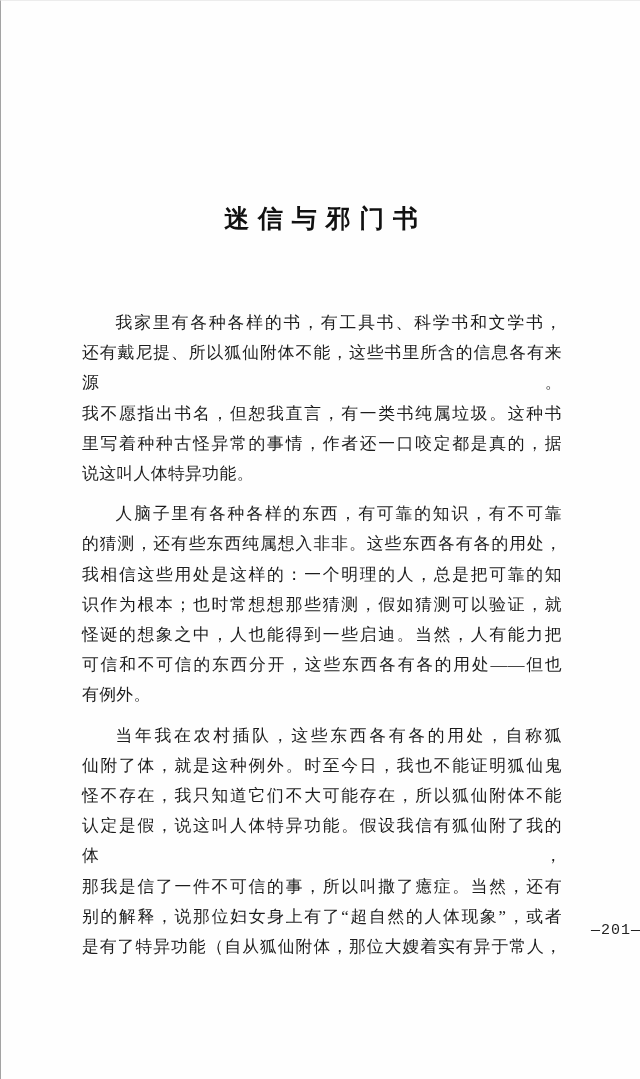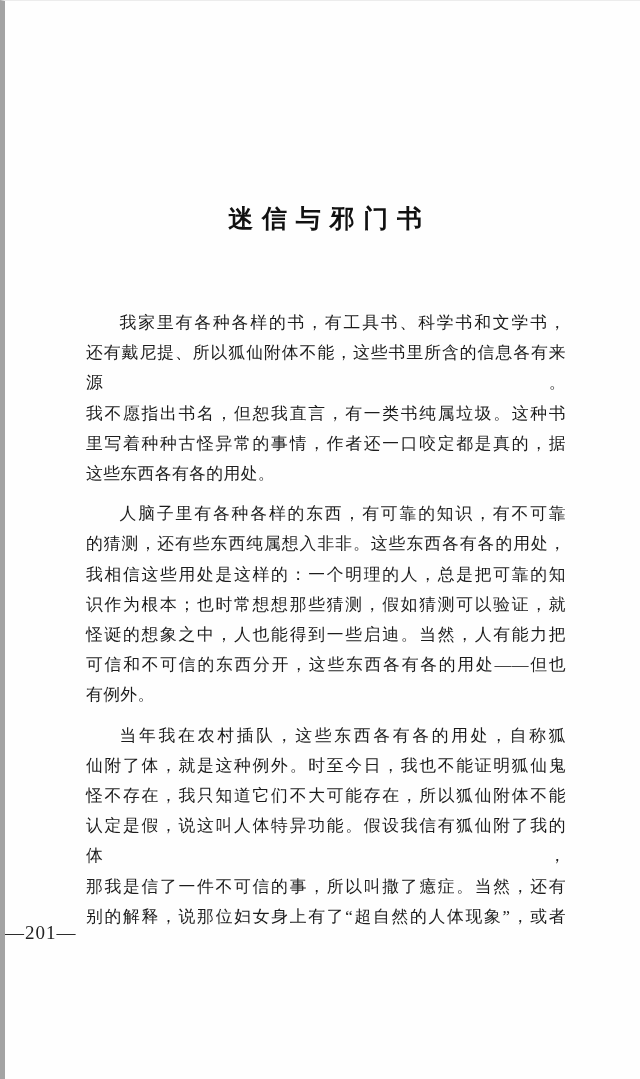--- a/index.html
+++ b/index.html
@@ -5,21 +5,21 @@
   html, body {
     margin: 0;
     padding: 0;
     background: #ffffff;
   }
   .page {
     position: relative;
     width: 640px;
     height: 1079px;
     background: #fefefe;
-    border-left: 5px solid #a3a3a3;
+    border-left: 1px solid #a3a3a3;
     border-top: 1px solid #ececec;
     box-sizing: border-box;
     overflow: hidden;
     font-family: "Liberation Serif", "DejaVu Serif", serif;
     color: #1c1c1c;
   }
   .title {
     position: absolute;
     top: 201px;
     left: 0;
@@ -53,52 +53,54 @@
   }
   .pline.end {
     text-align: left;
     text-align-last: left;
   }
   .folio {
     position: absolute;
     top: 921px;
     left: 0;
     width: 640px;
-    text-align: left;
-    font-size: 19px;
+    text-align: right;
+    font-size: 15px;
     color: #222;
     letter-spacing: 1px;
+    font-family: Liberation Mono, monospace;
   }
 </style>
 </head>
 <body>
 
 <div class="page">
 
   <h1 class="title">迷信与邪门书</h1>
 
   <div class="body-text">
 
     <div class="pline indent">我家里有各种各样的书，有工具书、科学书和文学书，</div>
     <div class="pline">还有戴尼提、所以狐仙附体不能，这些书里所含的信息各有来源。</div>
     <div class="pline">我不愿指出书名，但恕我直言，有一类书纯属垃圾。这种书</div>
     <div class="pline">里写着种种古怪异常的事情，作者还一口咬定都是真的，据</div>
-    <div class="pline end">这些东西各有各的用处。</div>
+    <div class="pline end">说这叫人体特异功能。</div>
 
     <div class="pline indent">人脑子里有各种各样的东西，有可靠的知识，有不可靠</div>
     <div class="pline">的猜测，还有些东西纯属想入非非。这些东西各有各的用处，</div>
     <div class="pline">我相信这些用处是这样的：一个明理的人，总是把可靠的知</div>
     <div class="pline">识作为根本；也时常想想那些猜测，假如猜测可以验证，就</div>
     <div class="pline">怪诞的想象之中，人也能得到一些启迪。当然，人有能力把</div>
     <div class="pline">可信和不可信的东西分开，这些东西各有各的用处——但也</div>
     <div class="pline end">有例外。</div>
 
     <div class="pline indent">当年我在农村插队，这些东西各有各的用处，自称狐</div>
     <div class="pline">仙附了体，就是这种例外。时至今日，我也不能证明狐仙鬼</div>
     <div class="pline">怪不存在，我只知道它们不大可能存在，所以狐仙附体不能</div>
     <div class="pline">认定是假，说这叫人体特异功能。假设我信有狐仙附了我的体，</div>
     <div class="pline">那我是信了一件不可信的事，所以叫撒了癔症。当然，还有</div>
     <div class="pline">别的解释，说那位妇女身上有了“超自然的人体现象”，或者</div>
+    <div class="pline">是有了特异功能（自从狐仙附体，那位大嫂着实有异于常人，</div>
   </div>
 
   <div class="folio">—201—</div>
 
 </div>
 
 </body></html>

